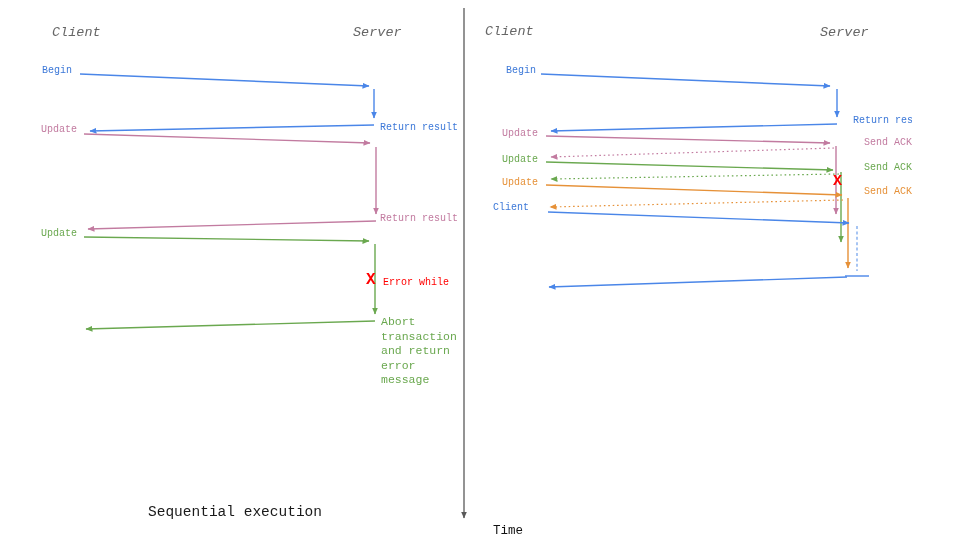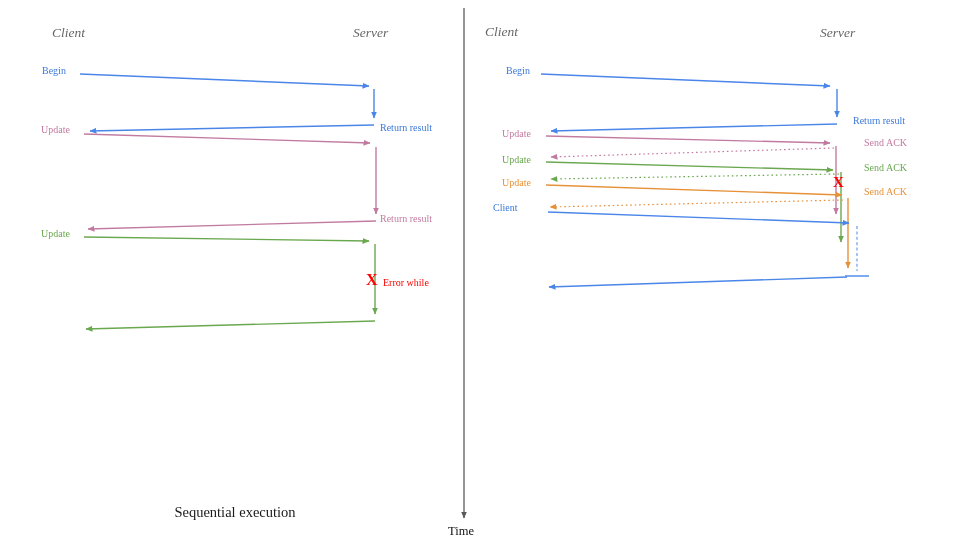--- a/index.html
+++ b/index.html
@@ -1,31 +1,31 @@
 <!DOCTYPE html>
 <html><head>
 <meta charset="utf-8">
 <style>
   html,body{margin:0;padding:0;background:#ffffff;}
   .stage{
     position:relative;width:912px;height:540px;background:#ffffff;overflow:hidden;
-    font-family:Liberation Serif, serif;
+    font-family:Liberation Mono, monospace;
   }
   .stage svg{position:absolute;left:0;top:0;}
   .label{position:absolute;white-space:nowrap;font-size:10px;line-height:12px;}
   .hdr{font-style:italic;font-size:13.5px;color:#666666;}
   .t-blue{color:#3c78d8;}
   .t-pink{color:#c27ba0;}
   .t-green{color:#6aa84f;}
   .t-orange{color:#e69138;}
   .t-red{color:#ff0000;}
   .xmark{font-weight:bold;font-size:16px;line-height:16px;color:#ff0000;}
   .note{white-space:normal;font-size:11.5px;line-height:14.6px;}
   .title{font-size:14.5px;color:#1a1a1a;text-align:center;width:200px;}
-  .timelbl{font-size:12.5px;color:#111111;}
+  .timelbl{font-size:12.5px;color:#111111;margin-left:45px;}
 </style>
 </head>
 <body>
 
 <div class="stage">
 
   <svg width="960" height="540" viewBox="0 0 960 540">
     <defs>
       <marker id="ab" markerWidth="8" markerHeight="7" refX="6.5" refY="3" orient="auto" markerUnits="userSpaceOnUse">
         <path d="M0,0 L7,3 L0,6 Z" fill="#4a86e8"></path>
@@ -85,20 +85,21 @@
 
   <div class="label t-blue" style="left:42px;top:65px;">Begin</div>
   <div class="label t-blue" style="left:380px;top:122px;">Return result</div>
   <div class="label t-pink" style="left:41px;top:124px;">Update</div>
   <div class="label t-pink" style="left:380px;top:213px;">Return result</div>
   <div class="label t-green" style="left:41px;top:228px;">Update</div>
 
   <div class="label xmark" style="left:366px;top:272px;">X</div>
   <div class="label t-red" style="left:383px;top:277px;">Error while</div>
 
+  <div class="label note t-green" style="left:381px;top:315px;width:78px;">Abort transaction and return error message</div>
 
   <div class="label title" style="left:135px;top:506px;">Sequential execution</div>
 
   <div class="label hdr" style="left:485px;top:26px;">Client</div>
   <div class="label hdr" style="left:820px;top:27px;">Server</div>
 
   <div class="label t-blue" style="left:506px;top:65px;">Begin</div>
   <div class="label t-blue" style="left:853px;top:115px;">Return result</div>
   <div class="label t-pink" style="left:502px;top:128px;">Update</div>
   <div class="label t-pink" style="left:864px;top:137px;">Send ACK</div>

